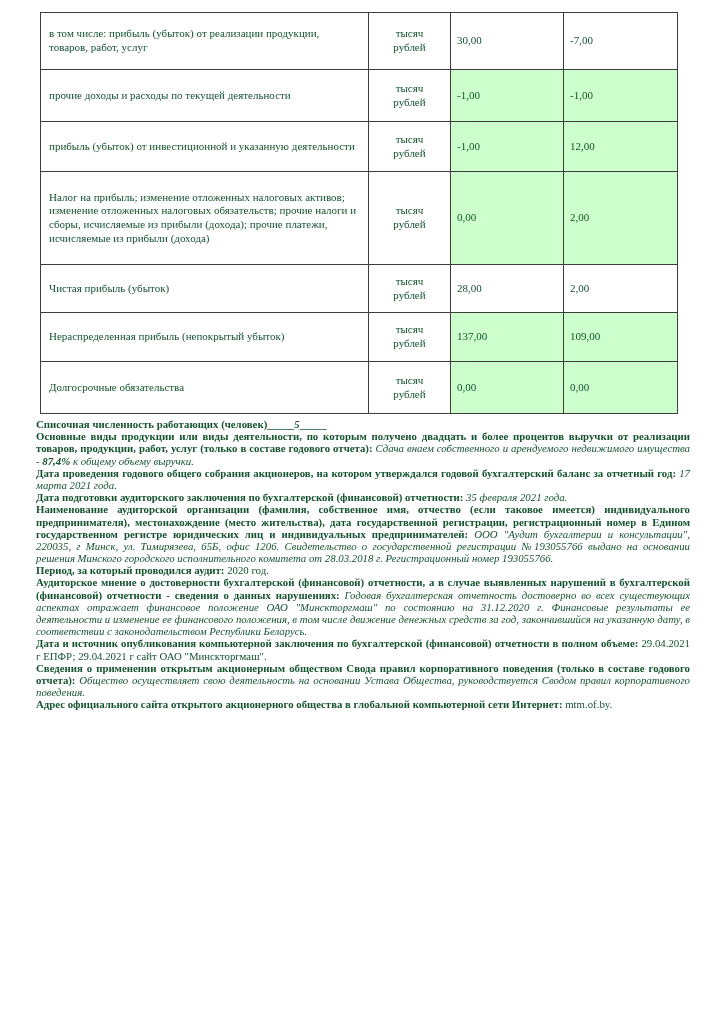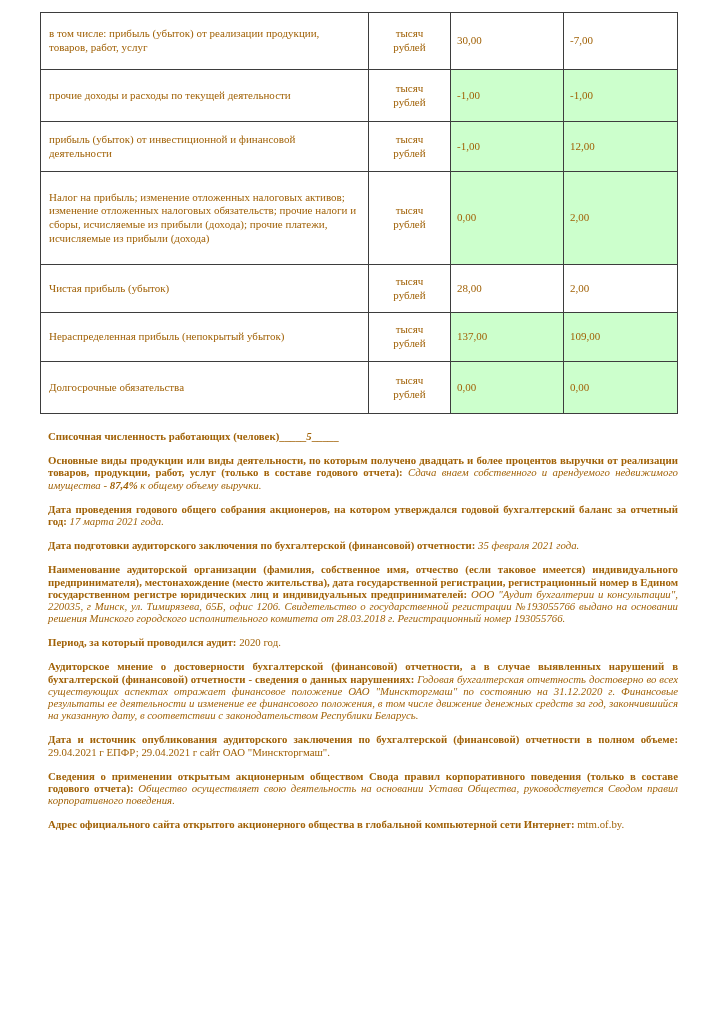--- a/index.html
+++ b/index.html
@@ -2,21 +2,21 @@
 <html><head>
 <meta charset="utf-8">
 <style>
   html,body{margin:0;padding:0;background:#ffffff;}
   .page{
     position:relative;
     width:724px;
     height:1024px;
     background:#ffffff;
     font-family:"Liberation Serif", serif;
-    color:#a16207;
+    color:#14532d;
     overflow:hidden;
   }
   .fin-table{
     position:absolute;
     left:40px;
     top:12px;
     width:637px;
     border-collapse:collapse;
     table-layout:fixed;
     font-size:11px;
@@ -42,21 +42,21 @@
   .fin-table tr:nth-child(8) td{height:42px;}
   .text-block{
     position:absolute;
     left:36px;
     top:418px;
     width:654px;
     font-size:10.8px;
     line-height:1.13;
     text-align:justify;
   }
-  .text-block p{ margin:12px; }
+  .text-block p{ margin:0; }
   .seg-bold{ font-weight:bold; }
   .seg-italic{ font-style:italic; }
   .seg-bolditalic{ font-weight:bold; font-style:italic; }
   .seg-normal{ font-weight:normal; font-style:normal; }
 </style>
 </head>
 <body>
 
 <div class="page">
   <table class="fin-table">
@@ -73,21 +73,21 @@
           <td class="num-cell">30,00</td>
           <td class="num-cell">-7,00</td>
         </tr>
         <tr>
           <td class="indicator-cell">прочие доходы и расходы по текущей деятельности</td>
           <td class="unit-cell">тысяч рублей</td>
           <td class="num-cell hl">-1,00</td>
           <td class="num-cell hl">-1,00</td>
         </tr>
         <tr>
-          <td class="indicator-cell">прибыль (убыток) от инвестиционной и финансовой деятельности</td>
+          <td class="indicator-cell">прибыль (убыток) от инвестиционной и указанную деятельности</td>
           <td class="unit-cell">тысяч рублей</td>
           <td class="num-cell hl">-1,00</td>
           <td class="num-cell hl">12,00</td>
         </tr>
         <tr>
           <td class="indicator-cell">Налог на прибыль; изменение отложенных налоговых активов; изменение отложенных налоговых обязательств; прочие налоги и сборы, исчисляемые из прибыли (дохода); прочие платежи, исчисляемые из прибыли (дохода)</td>
           <td class="unit-cell">тысяч рублей</td>
           <td class="num-cell hl">0,00</td>
           <td class="num-cell hl">2,00</td>
         </tr>
@@ -113,17 +113,17 @@
   </table>
 
   <div class="text-block" id="text-block">
       <p><span class="seg-bold">Списочная численность работающих (человек)_____</span><span class="seg-bolditalic">5</span><span class="seg-bold">_____</span></p>
       <p><span class="seg-bold">Основные виды продукции или виды деятельности, по которым получено двадцать и более процентов выручки от реализации товаров, продукции, работ, услуг (только в составе годового отчета): </span><span class="seg-italic">Сдача внаем собственного и арендуемого недвижимого имущества  - </span><span class="seg-bolditalic">87,4%</span><span class="seg-italic"> к общему объему выручки.</span></p>
       <p><span class="seg-bold">Дата проведения годового общего собрания акционеров, на котором утверждался годовой бухгалтерский баланс за отчетный год: </span><span class="seg-italic">17 марта 2021 года.</span></p>
       <p><span class="seg-bold">Дата подготовки аудиторского заключения по бухгалтерской (финансовой) отчетности: </span><span class="seg-italic">35 февраля 2021 года.</span></p>
       <p><span class="seg-bold">Наименование аудиторской организации (фамилия, собственное имя, отчество (если таковое имеется) индивидуального предпринимателя), местонахождение (место жительства), дата государственной регистрации, регистрационный номер в Едином государственном регистре юридических лиц и индивидуальных предпринимателей: </span><span class="seg-italic">ООО "Аудит бухгалтерии и консультации", 220035, г Минск, ул. Тимирязева, 65Б, офис 1206. Свидетельство о государственной регистрации №193055766 выдано на основании решения Минского городского исполнительного комитета от 28.03.2018 г. Регистрационный номер 193055766.</span></p>
       <p><span class="seg-bold">Период, за который проводился аудит: </span><span class="seg-normal">2020 год.</span></p>
       <p><span class="seg-bold">Аудиторское мнение о достоверности бухгалтерской (финансовой) отчетности, а в случае выявленных нарушений в бухгалтерской (финансовой) отчетности - сведения о данных нарушениях: </span><span class="seg-italic">Годовая бухгалтерская отчетность достоверно во всех существующих аспектах отражает финансовое положение ОАО "Минскторгмаш" по состоянию на 31.12.2020 г. Финансовые результаты ее деятельности и изменение ее финансового положения, в том числе движение денежных средств за год, закончившийся на указанную дату, в соответствии с законодательством Республики Беларусь.</span></p>
-      <p><span class="seg-bold">Дата и источник опубликования аудиторского заключения по бухгалтерской (финансовой) отчетности в полном объеме: </span><span class="seg-normal">29.04.2021 г ЕПФР; 29.04.2021 г сайт ОАО "Минскторгмаш".</span></p>
+      <p><span class="seg-bold">Дата и источник опубликования компьютерной заключения по бухгалтерской (финансовой) отчетности в полном объеме: </span><span class="seg-normal">29.04.2021 г ЕПФР; 29.04.2021 г сайт ОАО "Минскторгмаш".</span></p>
       <p><span class="seg-bold">Сведения о применении открытым акционерным обществом Свода правил корпоративного поведения (только в составе годового отчета): </span><span class="seg-italic">Общество осуществляет свою деятельность на основании Устава Общества, руководствуется Сводом правил корпоративного поведения.</span></p>
       <p><span class="seg-bold">Адрес официального сайта открытого акционерного общества в глобальной компьютерной сети Интернет: </span><span class="seg-normal">mtm.of.by.</span></p>
     </div>
 </div>
 
 </body></html>

